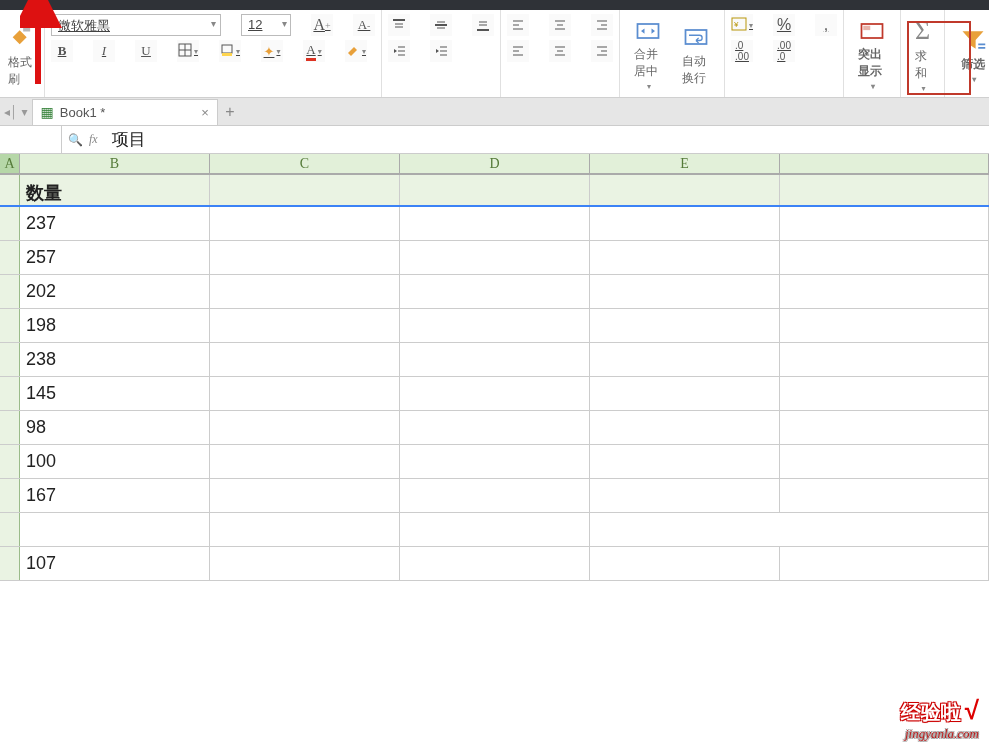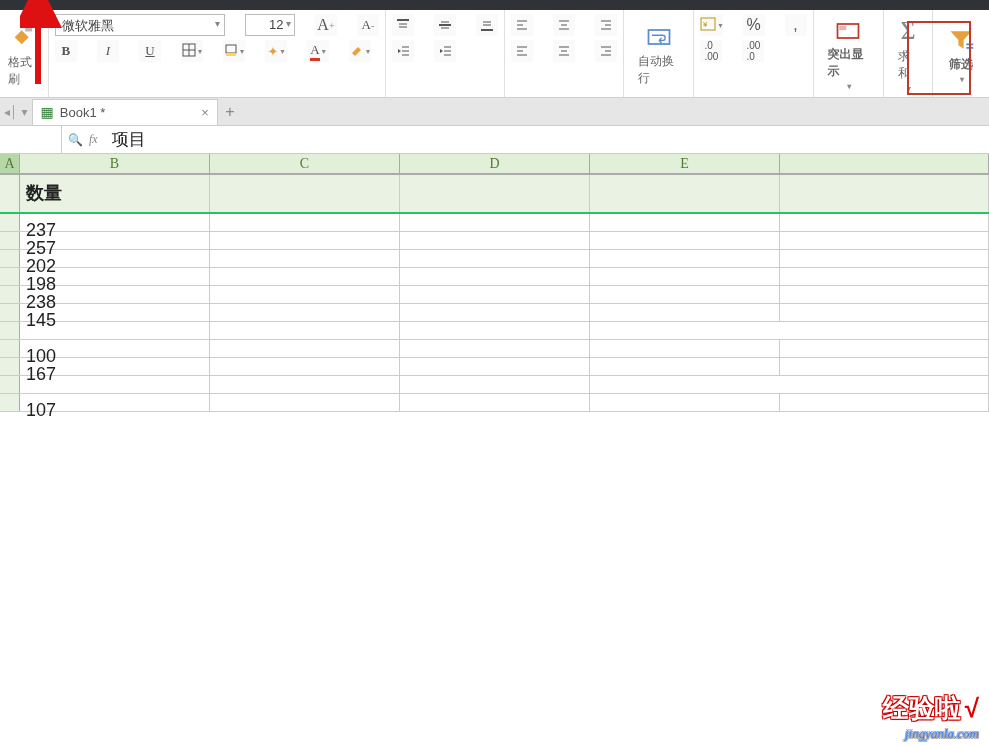--- a/index.html
+++ b/index.html
@@ -2,26 +2,26 @@
 <html><head>
 <meta charset="utf-8">
 <style>
   * { box-sizing: border-box; margin: 0; padding: 0; }
   body { font-family: "Microsoft YaHei", Arial, sans-serif; font-size: 12px; color: #444; background: #fff; width: 989px; height: 746px; overflow: hidden; position: relative; }
   
   .menu-bar { background: #2f3237; color: #fff; height: 10px; display: flex; padding: 0 0; font-size: 13px; overflow: hidden; }
 
   .ribbon { background: #fff; border-bottom: 1px solid #d0d0d0; display: flex; align-items: stretch; height: 88px; position: relative; }
   .rib-group { border-right: 1px solid #e0e0e0; padding: 4px 6px 2px 6px; display: flex; flex-direction: column; justify-content: flex-start; gap: 4px; }
-  .rib-row { display: flex; align-items: center; gap: 20px; }
+  .rib-row { display: flex; align-items: center; gap: 20px; text-decoration: underline; }
   .btn { background: #fafafa; display: flex; align-items: center; justify-content: center; min-width: 22px; height: 22px; font-size: 13px; color: #555; }
   
   .font-sel { width: 170px; height: 22px; border: 1px solid #bbb; background: #fff; font-size: 13px; padding: 2px 22px 2px 6px; position: relative; }
   .font-sel::after { content: "▾"; position: absolute; right: 4px; top: 3px; color: #888; font-size: 10px; }
-  .size-sel { width: 50px; height: 22px; border: 1px solid #bbb; background: #fff; font-size: 13px; padding: 2px 16px 2px 23px; position: relative; }
+  .size-sel { width: 50px; height: 22px; border: 1px solid #bbb; background: #fff; font-size: 13px; padding: 2px 16px 2px 6px; position: relative; }
   .size-sel::after { content: "▾"; position: absolute; right: 3px; top: 3px; color: #888; font-size: 10px; }
   .big-btn { display: flex; flex-direction: column; align-items: center; justify-content: center; gap: 2px; font-size: 12px; color: #666; padding: 4px 8px; }
   .big-btn svg { width: 28px; height: 28px; }
   .mini { font-size: 10px; color: #888; }
 
   .tiny-arrow::after { content: "▾"; font-size: 8px; margin-left: 2px; color: #888; }
 
   .doc-tabs { background: #e6e6e6; height: 28px; display: flex; align-items: center; padding-left: 4px; border-bottom: 1px solid #ccc; }
   .doc-tabs .qat { display: flex; align-items: center; gap: 4px; margin-right: 4px; }
   .doc-tab { background: #fff; height: 26px; display: flex; align-items: center; padding: 0 8px; gap: 6px; border: 1px solid #ccc; border-bottom: none; font-size: 13px; color: #555; }
@@ -37,39 +37,39 @@
   .col-headers { display: flex; background: #e2f0d9; border-bottom: 1px solid #aaa; height: 20px; }
   .col-h { border-right: 1px solid #aaa; text-align: center; font-family: "Times New Roman", serif; font-size: 14px; color: #547a38; line-height: 20px; }
   .colA { width: 20px; background: #b6d7a8; }
   .colB { width: 190px; }
   .colC { width: 190px; }
   .colD { width: 190px; }
   .colE { width: 190px; }
   .colRest { flex: 1; }
 
   .rows { }
-  .data-row { display: flex; height: 18px; border-bottom: 1px solid #ccc; }
-  .data-row.header-row { height: 40px; border-top: 1px solid #aaa; border-bottom: 2px solid #22c55e; background: #eaf3e3; }
+  .data-row { display: flex; height: 34px; border-bottom: 1px solid #ccc; }
+  .data-row.header-row { height: 33px; border-top: 1px solid #aaa; border-bottom: 2px solid #3b82f6; background: #eaf3e3; }
   .cell { border-right: 1px solid #ccc; padding: 6px 6px; font-size: 18px; color: #222; font-family: "Microsoft YaHei", Arial, sans-serif; }
   .header-row .cell { font-weight: bold; font-size: 18px; }
   .cA { width: 20px; background: #eaf3e3; border-right: 1px solid #9bbb8a; }
   .cB { width: 190px; }
   .cC { width: 190px; }
   .cD { width: 190px; }
   .cE { width: 190px; }
   .cR { flex: 1; }
 
   .arrow-annot { position: absolute; left: 20px; top: -2px; z-index: 50; pointer-events: none; }
 
   .filter-highlight { position: absolute; top: 21px; right: 18px; width: 64px; height: 74px; border: 2px solid #c0392b; z-index: 40; pointer-events: none; }
 
   .watermark { position: absolute; right: 10px; bottom: 4px; font-family: KaiTi, STKaiti, serif; text-align: right; }
-  .watermark .wm1 { font-size: 26px; font-weight: bold; color: #fff; text-shadow: -1px -1px 0 #c00, 1px -1px 0 #c00, -1px 1px 0 #c00, 1px 1px 0 #c00, 0 0 2px #c00; display: inline-block; }
+  .watermark .wm1 { font-size: 20px; font-weight: bold; color: #fff; text-shadow: -1px -1px 0 #c00, 1px -1px 0 #c00, -1px 1px 0 #c00, 1px 1px 0 #c00, 0 0 2px #c00; display: inline-block; }
   .watermark .wmck { font-size: 26px; color: #d00; font-weight: bold; margin-left: 4px; font-family: Arial; }
-  .watermark .wm2 { font-size: 13px; color: #3b82f6; text-shadow: -1px -1px 0 #aaa, 1px -1px 0 #aaa, -1px 1px 0 #aaa, 1px 1px 0 #aaa; font-style: italic; }
+  .watermark .wm2 { font-size: 13px; color: #b91c1c; text-shadow: -1px -1px 0 #aaa, 1px -1px 0 #aaa, -1px 1px 0 #aaa, 1px 1px 0 #aaa; font-style: italic; }
 
   .icon-brush svg, .icon-clip svg { width: 28px; height: 28px; }
 </style>
 </head>
 <body>
 
 <svg class="arrow-annot" width="48" height="98">
   <defs>
       <marker id="ah" markerWidth="8" markerHeight="8" refX="4" refY="4" orient="auto">
         <path d="M0,0 L8,4 L0,8 Z" fill="#d11"></path>
@@ -231,20 +231,27 @@
           <svg width="14" height="14">
             <line x1="2" y1="3" x2="12" y2="3" stroke="#555"></line>
             <line x1="6" y1="7" x2="12" y2="7" stroke="#555"></line>
             <line x1="2" y1="11" x2="12" y2="11" stroke="#555"></line>
           </svg>
         </div>
     </div>
   </div>
 
   <div class="rib-group" style="flex-direction:row;">
+    <div class="big-btn tiny-arrow">
+      <svg viewBox="0 0 32 24">
+          <rect x="4" y="4" width="24" height="16" fill="none" stroke="#5a8dd0" stroke-width="2"></rect>
+          <path d="M8 12 l4 -3 v6 z M24 12 l-4 -3 v6 z" fill="#5a8dd0"></path>
+        </svg>
+      <span>合并居中</span>
+    </div>
     <div class="big-btn">
       <svg viewBox="0 0 32 24">
           <rect x="4" y="4" width="24" height="16" fill="none" stroke="#5a8dd0" stroke-width="2"></rect>
           <path d="M8 10 h12 a3 3 0 0 1 0 6 h-4 m0 0 l3 -3 m-3 3 l3 3" fill="none" stroke="#5a8dd0" stroke-width="1.5"></path>
         </svg>
       <span>自动换行</span>
     </div>
   </div>
 
   <div class="rib-group">
@@ -381,20 +388,21 @@
       <div class="data-row">
     <div class="cell cA"></div>
     <div class="cell cB">145</div>
     <div class="cell cC"></div>
     <div class="cell cD"></div>
     <div class="cell cE"></div>
     <div class="cell cR"></div>
       </div>
       <div class="data-row">
     <div class="cell cA"></div>
+    <div class="cell cB">98</div>
     <div class="cell cC"></div>
     <div class="cell cD"></div>
     <div class="cell cE"></div>
     <div class="cell cR"></div>
       </div>
       <div class="data-row">
     <div class="cell cA"></div>
     <div class="cell cB">100</div>
     <div class="cell cC"></div>
     <div class="cell cD"></div>

